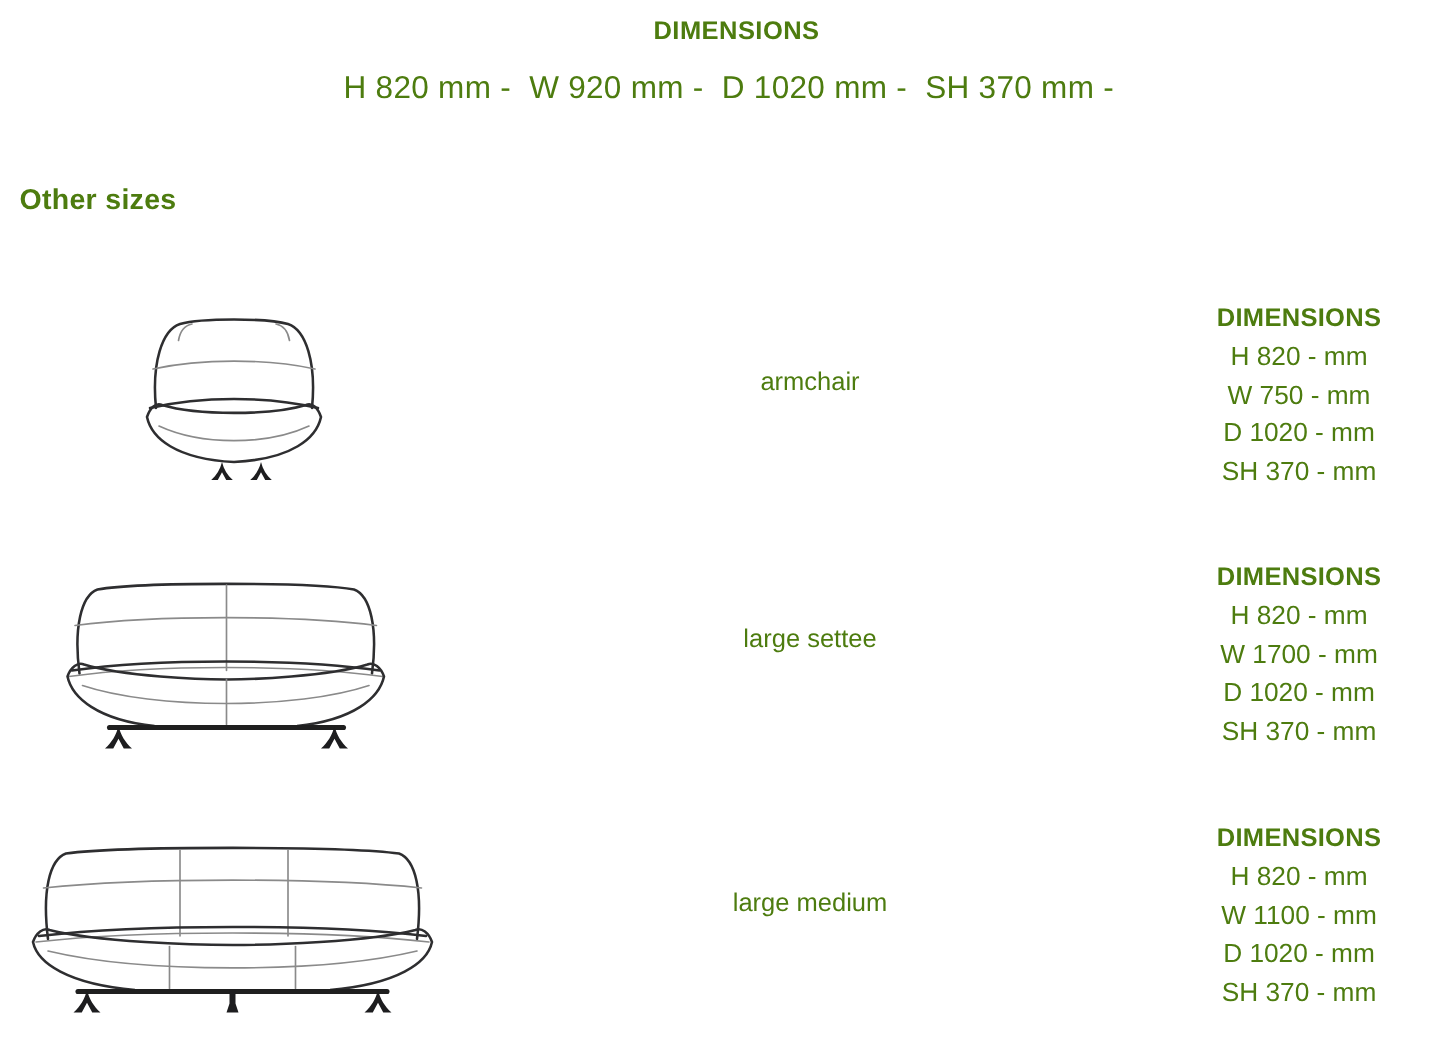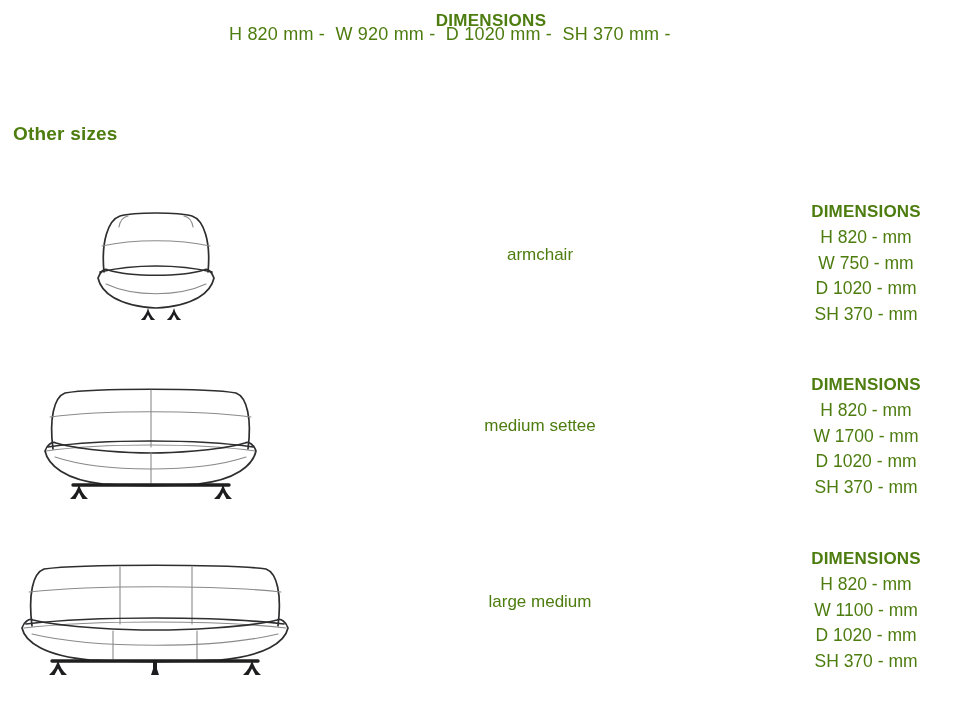--- a/index.html
+++ b/index.html
@@ -2,21 +2,21 @@
 <html><head>
 <meta charset="utf-8">
 <style>
   html,body{margin:0;padding:0;background:#ffffff;}
   .page{
     position:relative;width:967px;height:705px;background:#ffffff;overflow:hidden;
     font-family:"Liberation Sans",sans-serif;color:#4d7c0f;
   }
   .abs{position:absolute;}
   .title{top:11px;left:15px;width:952px;text-align:center;font-size:17px;font-weight:bold;letter-spacing:.3px;}
-  .subtitle{top:24px;left:229px;font-size:18px;white-space:pre;letter-spacing:.2px;}
+  .subtitle{top:47px;left:229px;font-size:21px;white-space:pre;letter-spacing:.2px;}
   .heading{top:123px;left:13px;width:954px;text-align:left;font-size:19px;font-weight:bold;letter-spacing:.2px;}
   .row-label{width:220px;text-align:center;font-size:17px;}
   .label-1{top:245px;left:430px;text-align:center;}
   .label-2{top:416px;left:430px;}
   .label-3{top:592px;left:430px;}
   .dims{width:172px;text-align:center;font-size:17.5px;line-height:25.8px;}
   .dims-1{top:199px;left:780px;}
   .dims-2{top:372px;left:780px;}
   .dims-3{top:546px;left:780px;}
   .dims .dims-title{font-weight:bold;font-size:17px;letter-spacing:.2px;}
@@ -69,21 +69,21 @@
       <path class="o" d="M5 60 C 60 52, 155 52, 210 60"></path>
       <path class="s" d="M3 64 C 60 56, 155 56, 212 64"></path>
       <path class="o" d="M2 64 C 4 58, 9 54, 13 56 C 40 64, 90 66, 108 66 C 125 66, 175 64, 202 56 C 206 54, 211 58, 213 64 C 210 78, 193 93, 155 97 C 125 99, 90 99, 60 97 C 22 93, 5 78, 2 64 Z"></path>
       <path class="s" d="M12 70 C 60 86, 155 86, 203 70"></path>
       <path class="s" d="M108 66 L 108 96"></path>
       <path class="rail" d="M30 98 L 186 98"></path>
       <path class="ft" transform="translate(36,97)" d="M0 0 C -1.5 6 -4.5 11 -9 15 L -3.5 15 L 0 8.5 L 3.5 15 L 9 15 C 4.5 11 1.5 6 0 0 Z"></path>
       <path class="ft" transform="translate(180,97)" d="M0 0 C -1.5 6 -4.5 11 -9 15 L -3.5 15 L 0 8.5 L 3.5 15 L 9 15 C 4.5 11 1.5 6 0 0 Z"></path>
     </svg>
   </div>
-  <div class="abs row-label label-2">medium settee</div>
+  <div class="abs row-label label-2">large settee</div>
   <div class="abs dims dims-2">
     <div class="dims-title">DIMENSIONS</div>
     <div>H 820 - mm</div>
     <div>W 1700 - mm</div>
     <div>D 1020 - mm</div>
     <div>SH 370 - mm</div>
   </div>
 
   <div class="abs art-3">
     <svg viewBox="0 0 270 116" aria-hidden="true">

